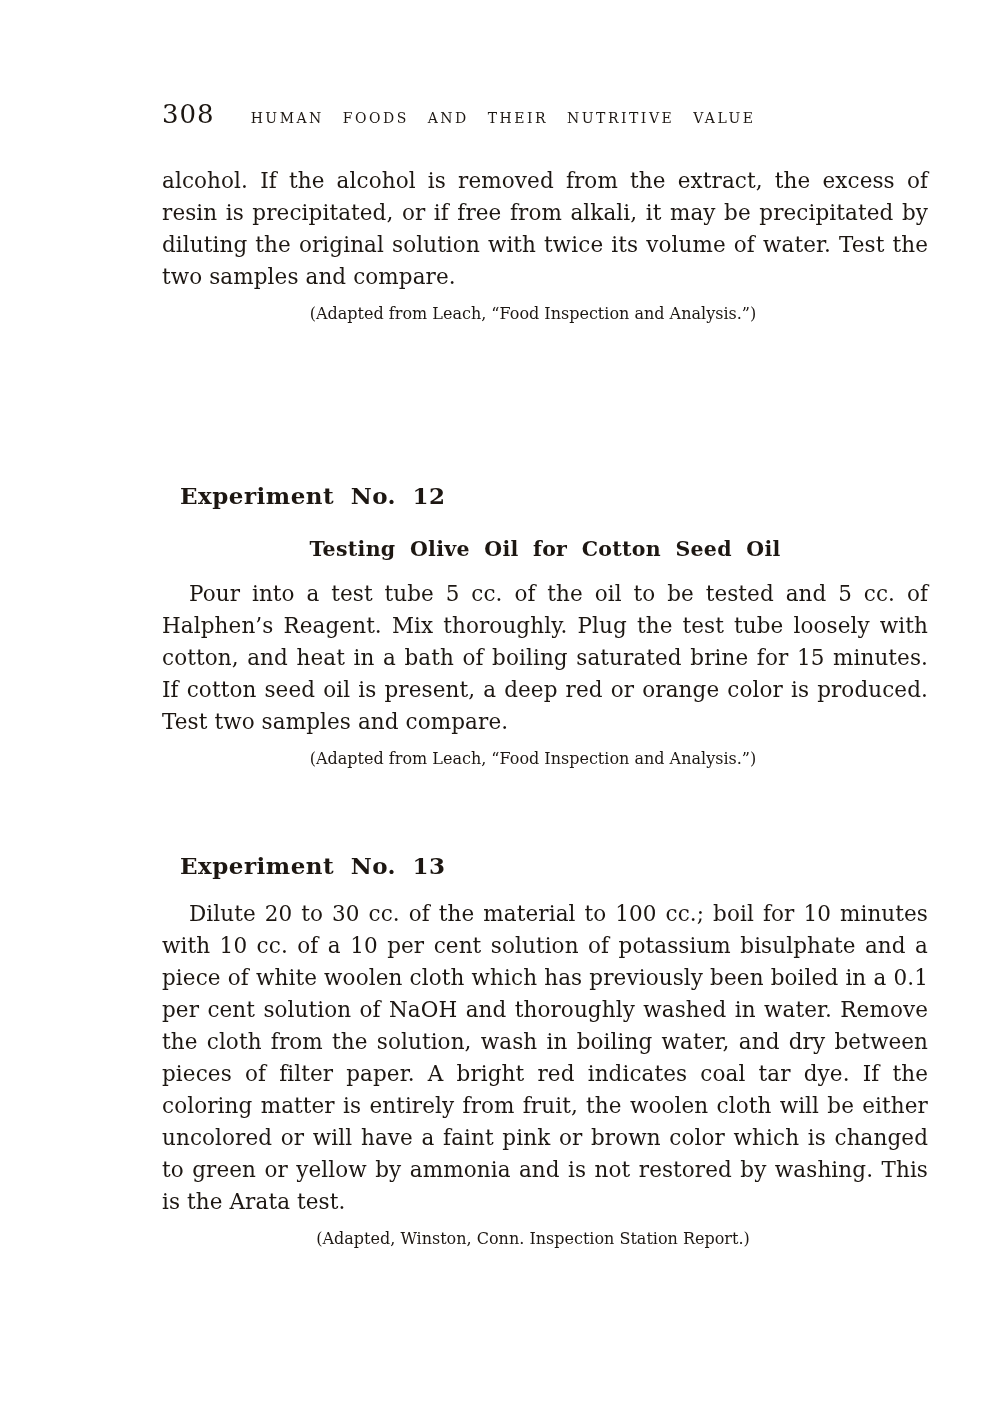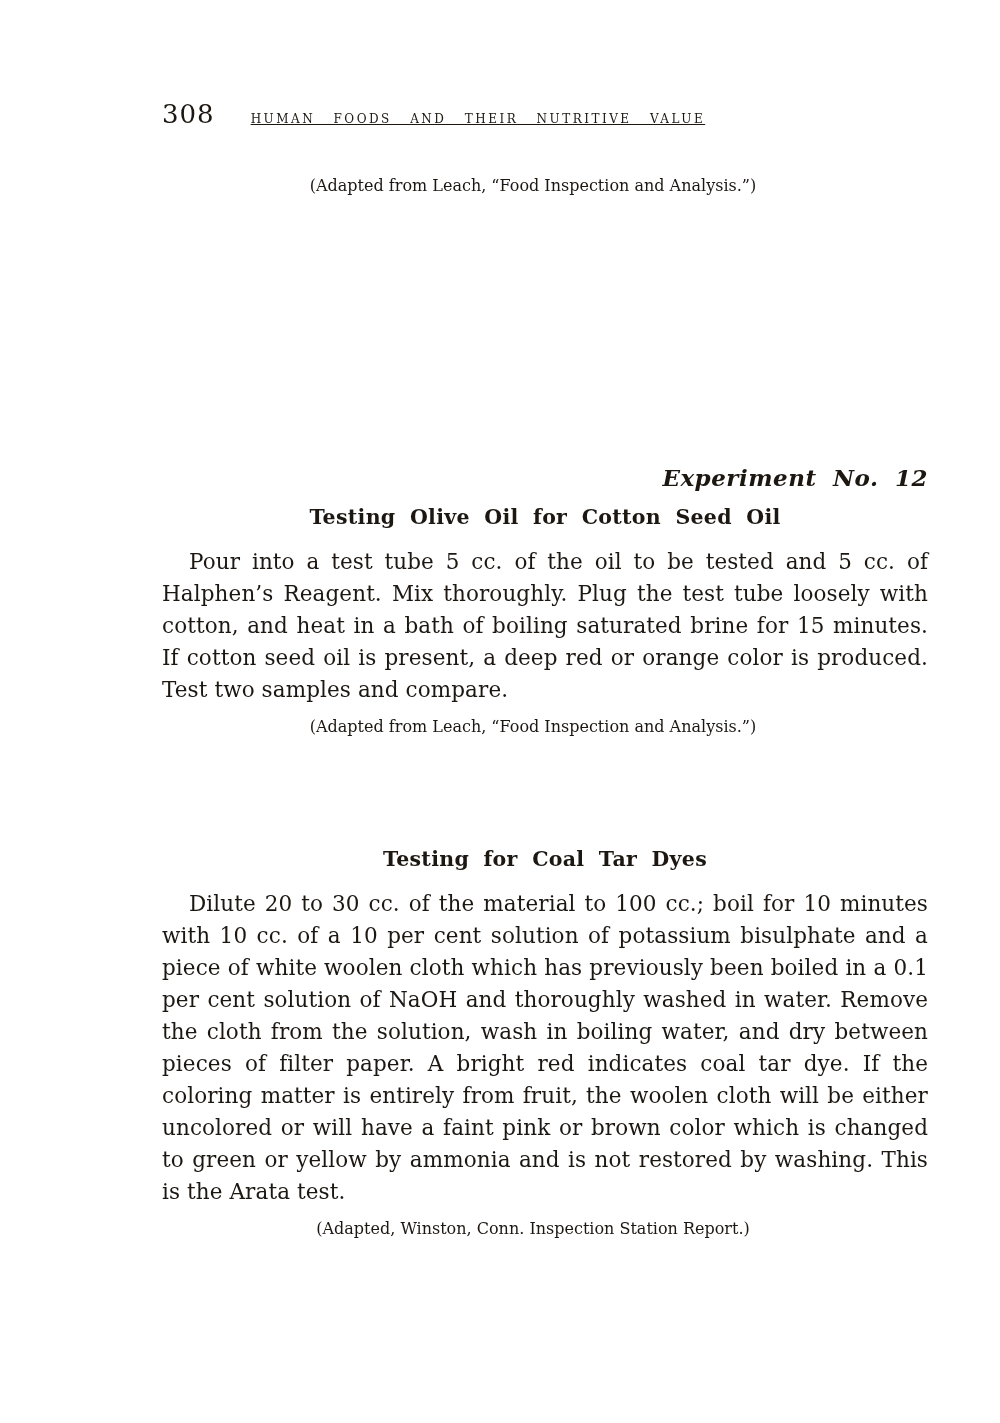--- a/index.html
+++ b/index.html
@@ -25,24 +25,23 @@
     display: flex;
     align-items: baseline;
     white-space: nowrap;
   }
   .page-number {
     font-size: 26px;
     letter-spacing: 1px;
   }
   .running-title {
     margin-left: 36px;
-    font-size: 12px;
+    font-size: 14px;
     letter-spacing: 2.5px;
     word-spacing: 12px;
-    text-decoration: underline;
   }
   .section {
     position: absolute;
     left: 162px;
     width: 766px;
   }
   .sec-intro { top: 165px; }
   .sec-exp12 { top: 464px; }
   .sec-exp13 { top: 834px; }
   p.body {
@@ -54,31 +53,30 @@
   }
   p.indent { text-indent: 27px; }
   p.attribution {
     margin: 8px 24px 0 0;
     font-size: 16px;
     line-height: 26px;
     text-align: center;
   }
   p.questions { margin-top: 12px; }
   h2.exp-title {
-    margin: 0;
-    text-align: right;
+    margin: 18px;
+    text-align: left;
     font-size: 23px;
     line-height: 28px;
     font-weight: bold;
     word-spacing: 8px;
     letter-spacing: 0.5px;
-    font-style: italic;
   }
   h3.exp-subtitle {
-    margin: 12px 0 0 0;
+    margin: 26px 0 0 0;
     text-align: center;
     font-size: 20.5px;
     line-height: 26px;
     font-weight: bold;
     word-spacing: 7px;
     letter-spacing: 0.3px;
   }
   p.exp-body-start { margin-top: 16px; }
   .reagent-lead { font-weight: bold; }
 </style>
@@ -86,29 +84,30 @@
 <body>
 
 <div class="page">
 
   <div class="running-header">
     <span class="page-number">308</span>
     <span class="running-title">HUMAN FOODS AND THEIR NUTRITIVE VALUE</span>
   </div>
 
   <div class="section sec-intro">
+    <p class="body">alcohol. If the alcohol is removed from the extract, the excess of resin is precipitated, or if free from alkali, it may be precipitated by diluting the original solution with twice its volume of water. Test the two samples and compare.</p>
     <p class="attribution">(Adapted from Leach, “Food Inspection and Analysis.”)</p>
   </div>
 
   <div class="section sec-exp12">
     <h2 class="exp-title">Experiment No. 12</h2>
     <h3 class="exp-subtitle">Testing Olive Oil for Cotton Seed Oil</h3>
     <p class="body indent exp-body-start">Pour into a test tube 5 cc. of the oil to be tested and 5 cc. of Halphen’s Reagent. Mix thoroughly. Plug the test tube loosely with cotton, and heat in a bath of boiling saturated brine for 15 minutes. If cotton seed oil is present, a deep red or orange color is produced. Test two samples and compare.</p>
     <p class="attribution">(Adapted from Leach, “Food Inspection and Analysis.”)</p>
   </div>
 
   <div class="section sec-exp13">
-    <h3 class="exp-subtitle">Testing for Coal Tar Dyes</h3>
+    <h2 class="exp-title">Experiment No. 13</h2>
     <p class="body indent exp-body-start">Dilute 20 to 30 cc. of the material to 100 cc.; boil for 10 minutes with 10 cc. of a 10 per cent solution of potassium bisulphate and a piece of white woolen cloth which has previously been boiled in a 0.1 per cent solution of NaOH and thoroughly washed in water. Remove the cloth from the solution, wash in boiling water, and dry between pieces of filter paper. A bright red indicates coal tar dye. If the coloring matter is entirely from fruit, the woolen cloth will be either uncolored or will have a faint pink or brown color which is changed to green or yellow by ammonia and is not restored by washing. This is the Arata test.</p>
     <p class="attribution">(Adapted, Winston, Conn. Inspection Station Report.)</p>
   </div>
 
 </div>
 
 </body></html>

